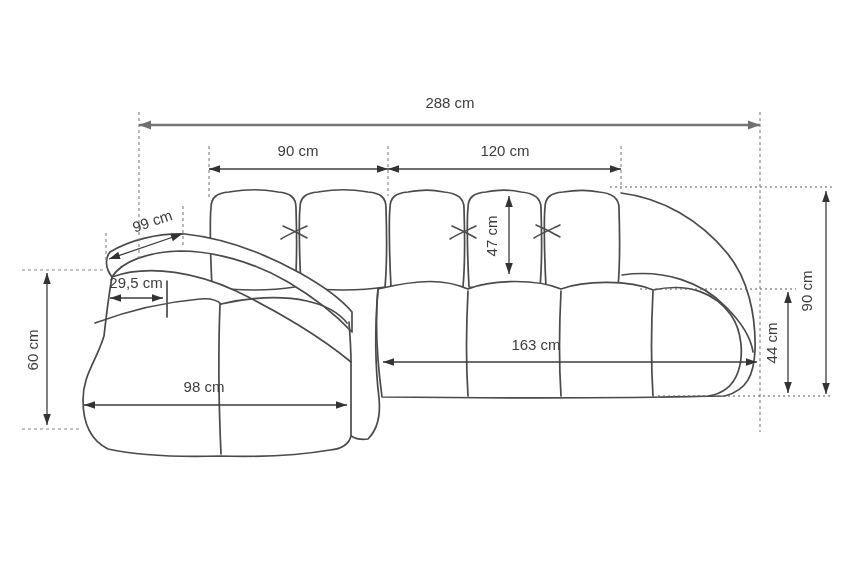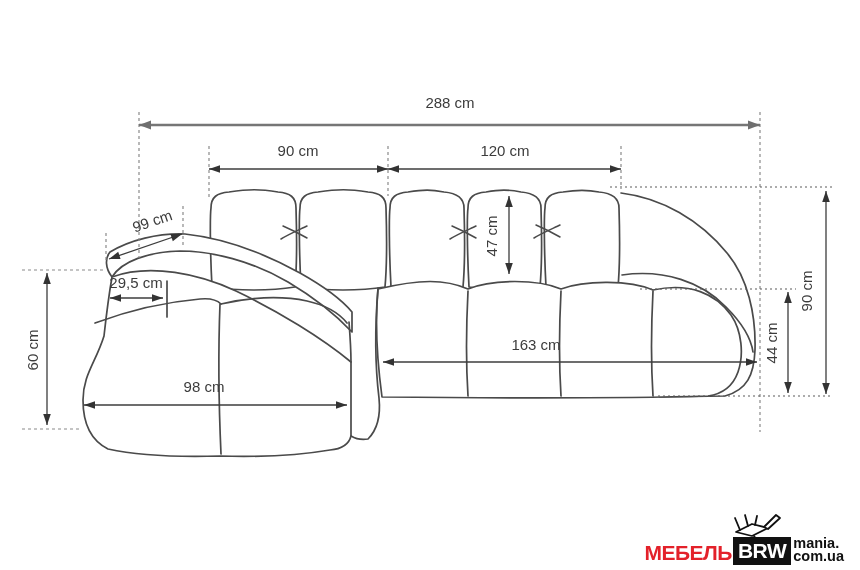--- a/index.html
+++ b/index.html
@@ -153,36 +153,14 @@
       <text x="136" y="288" text-anchor="middle">29,5 cm</text>
       <text x="38" y="350" text-anchor="middle" transform="rotate(-90 38 350)">60 cm</text>
       <text x="204" y="392" text-anchor="middle">98 cm</text>
       <text x="497" y="236" text-anchor="middle" transform="rotate(-90 497 236)">47 cm</text>
       <text x="536" y="350" text-anchor="middle">163 cm</text>
       <text x="777" y="343" text-anchor="middle" transform="rotate(-90 777 343)">44 cm</text>
       <text x="812" y="291" text-anchor="middle" transform="rotate(-90 812 291)">90 cm</text>
     </g>
   </svg>
 
-  <div class="logo">
-    <span class="logo-red">МЕБЕЛЬ</span>
-    <span class="logo-box">
-      <svg class="chair-icon" width="52" height="27" viewBox="0 0 52 27">
-        <g fill="#ffffff" stroke="#111111" stroke-width="1.8" stroke-linejoin="round">
-          <path d="M5,20 L21,12 L37,16 L21,24 Z"></path>
-          <path d="M33,15 L45,3 L49,6 L37,17 Z"></path>
-        </g>
-        <g stroke="#111111" stroke-width="1.8" fill="none" stroke-linecap="round">
-          <line x1="9" y1="18" x2="4" y2="6"></line>
-          <line x1="17" y1="14" x2="14" y2="3"></line>
-          <line x1="24" y1="13" x2="26" y2="4"></line>
-          <line x1="23" y1="24" x2="25" y2="27"></line>
-        </g>
-      </svg>
-      <span>BRW</span>
-    </span>
-    <span class="logo-col">
-      <span>mania.</span>
-      <span>com.ua</span>
-    </span>
-  </div>
 
 </div>
 
 </body></html>

